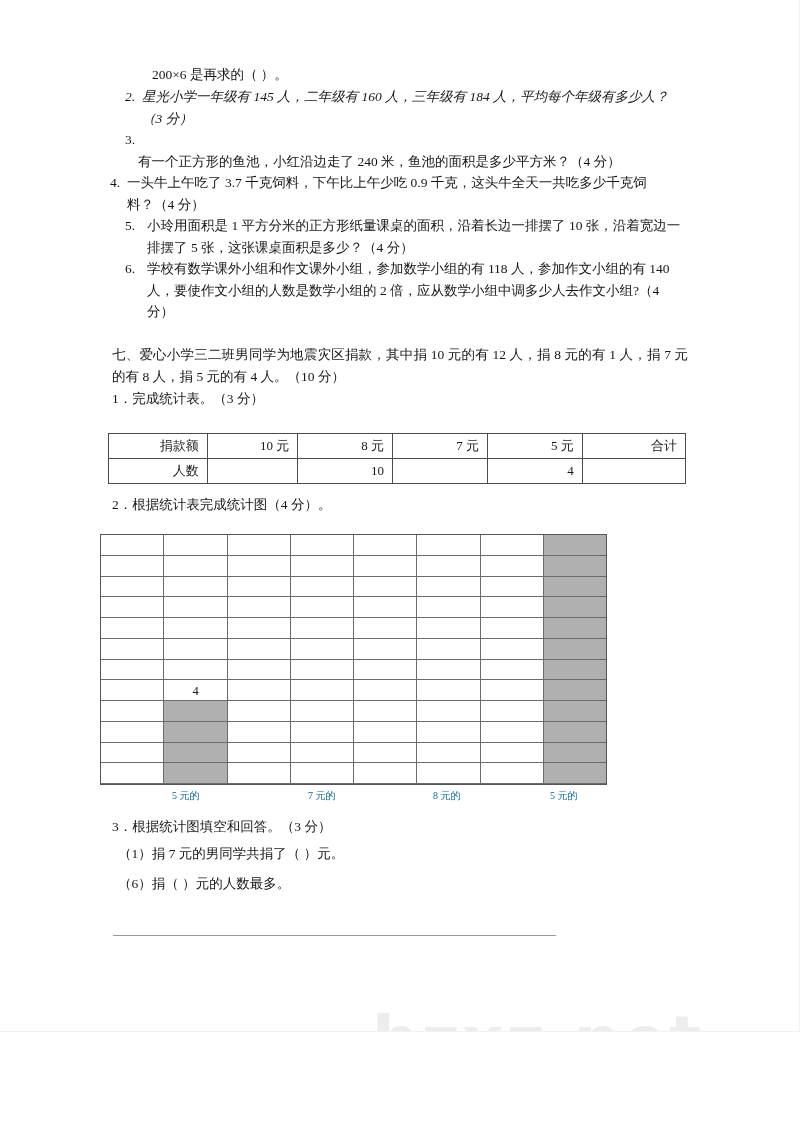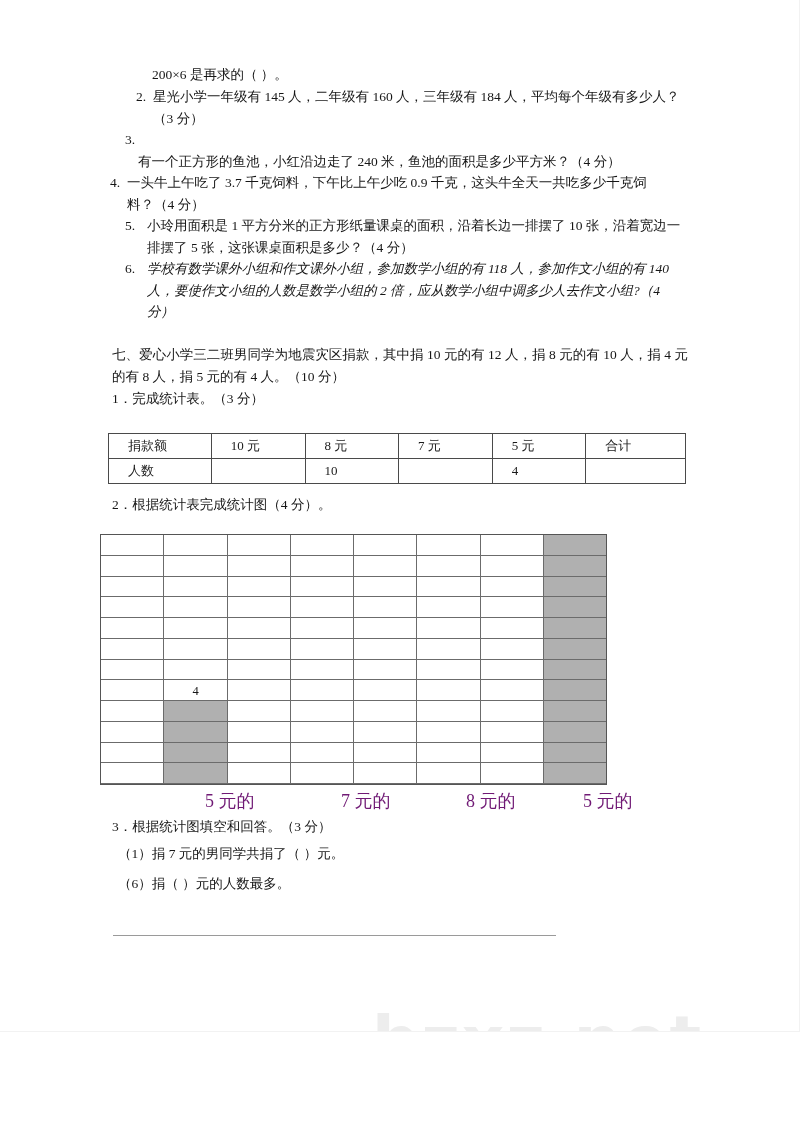--- a/index.html
+++ b/index.html
@@ -59,24 +59,25 @@
     position: absolute;
     left: 108px;
     top: 433px;
     width: 578px;
     border-collapse: collapse;
     font-size: 13px;
   }
   .stat-table td {
     border: 1px solid #4a4a4a;
     height: 24px;
-    padding: 0 19px;
+    padding: 0 8px;
     vertical-align: middle;
     line-height: 24px;
     white-space: nowrap;
+    text-align: right;
   }
   .stat-table td.c0 { width: 96px; }
   .stat-table td.c1 { width: 88px; }
   .stat-table td.c2 { width: 96px; }
   .stat-table td.c3 { width: 96px; }
   .stat-table td.c4 { width: 96px; }
   .stat-table td.c5 { width: 106px; }
 
   
   #chart-wrap {
@@ -116,24 +117,23 @@
   }
 
   .axis-labels {
     position: relative;
     width: 505px;
     height: 22px;
     margin-top: 4px;
   }
   .axis-label {
     position: absolute;
-    font-size: 18px;
+    font-size: 10px;
     white-space: nowrap;
-    color: #701a75;
-    margin-left: 33px;
+    color: #0369a1;
   }
 
   
   .answer-rule {
     position: absolute;
     left: 113px;
     top: 935px;
     width: 443px;
     height: 0;
     border-top: 1.6px solid #9a9a9a;
@@ -141,41 +141,41 @@
 </style>
 </head>
 <body>
 
 <div id="page">
 
   <div class="qblock" style="left:152px; top:64px; width:520px;">
     <span class="qbody">200×6 是再求的（                    ）。</span>
   </div>
 
-  <div class="qblock" style="left:136px; top:86px; width:562px;">
+  <div class="qblock" style="left:125px; top:86px; width:562px;font-style:italic;">
     <span class="qnum" style="width:17px;">2.</span><span class="qbody" style="width:540px; text-indent:0;">星光小学一年级有 145 人，二年级有 160 人，三年级有 184 人，平均每个年级有多少人？（3 分）</span>
   </div>
 
   <div class="qblock" style="left:125px; top:129px; width:562px;">
     <span class="qnum" style="width:22px;">3.</span><span class="qbody" style="width:536px;margin-left:13px;">有一个正方形的鱼池，小红沿边走了 240 米，鱼池的面积是多少平方米？（4 分）</span>
   </div>
 
   <div class="qblock" style="left:110px; top:172px; width:562px;">
     <span class="qnum" style="width:17px;">4.</span><span class="qbody" style="width:540px;">一头牛上午吃了 3.7 千克饲料，下午比上午少吃 0.9 千克，这头牛全天一共吃多少千克饲料？（4 分）</span>
   </div>
 
   <div class="qblock" style="left:125px; top:215px; width:562px;">
     <span class="qnum" style="width:22px;">5.</span><span class="qbody" style="width:536px;">小玲用面积是 1 平方分米的正方形纸量课桌的面积，沿着长边一排摆了 10 张，沿着宽边一排摆了 5 张，这张课桌面积是多少？（4 分）</span>
   </div>
 
   <div class="qblock" style="left:125px; top:258px; width:562px;">
-    <span class="qnum" style="width:22px;">6.</span><span class="qbody" style="width:536px;font-style:italic;">学校有数学课外小组和作文课外小组，参加数学小组的有 118 人，参加作文小组的有 140 人，要使作文小组的人数是数学小组的 2 倍，应从数学小组中调多少人去作文小组?（4 分）</span>
-  </div>
-
-  <div class="qblock" style="left:112px; top:344px; width:576px; text-align:justify;">七、爱心小学三二班男同学为地震灾区捐款，其中捐 10 元的有 12 人，捐 8 元的有 10 人，捐 4 元的有 8 人，捐 5 元的有 4 人。（10 分）</div>
+    <span class="qnum" style="width:22px;">6.</span><span class="qbody" style="width:536px;">学校有数学课外小组和作文课外小组，参加数学小组的有 118 人，参加作文小组的有 140 人，要使作文小组的人数是数学小组的 2 倍，应从数学小组中调多少人去作文小组?（4 分）</span>
+  </div>
+
+  <div class="qblock" style="left:112px; top:344px; width:576px; text-align:justify;">七、爱心小学三二班男同学为地震灾区捐款，其中捐 10 元的有 12 人，捐 8 元的有 1 人，捐 7 元的有 8 人，捐 5 元的有 4 人。（10 分）</div>
 
   <div class="qblock" style="left:112px; top:388px; width:400px;">1．完成统计表。（3 分）</div>
 
   <table class="stat-table">
     <tbody>
       <tr>
         <td class="c0">捐款额</td>
         <td class="c1">10 元</td>
         <td class="c2">8 元</td>
         <td class="c3">7 元</td>

